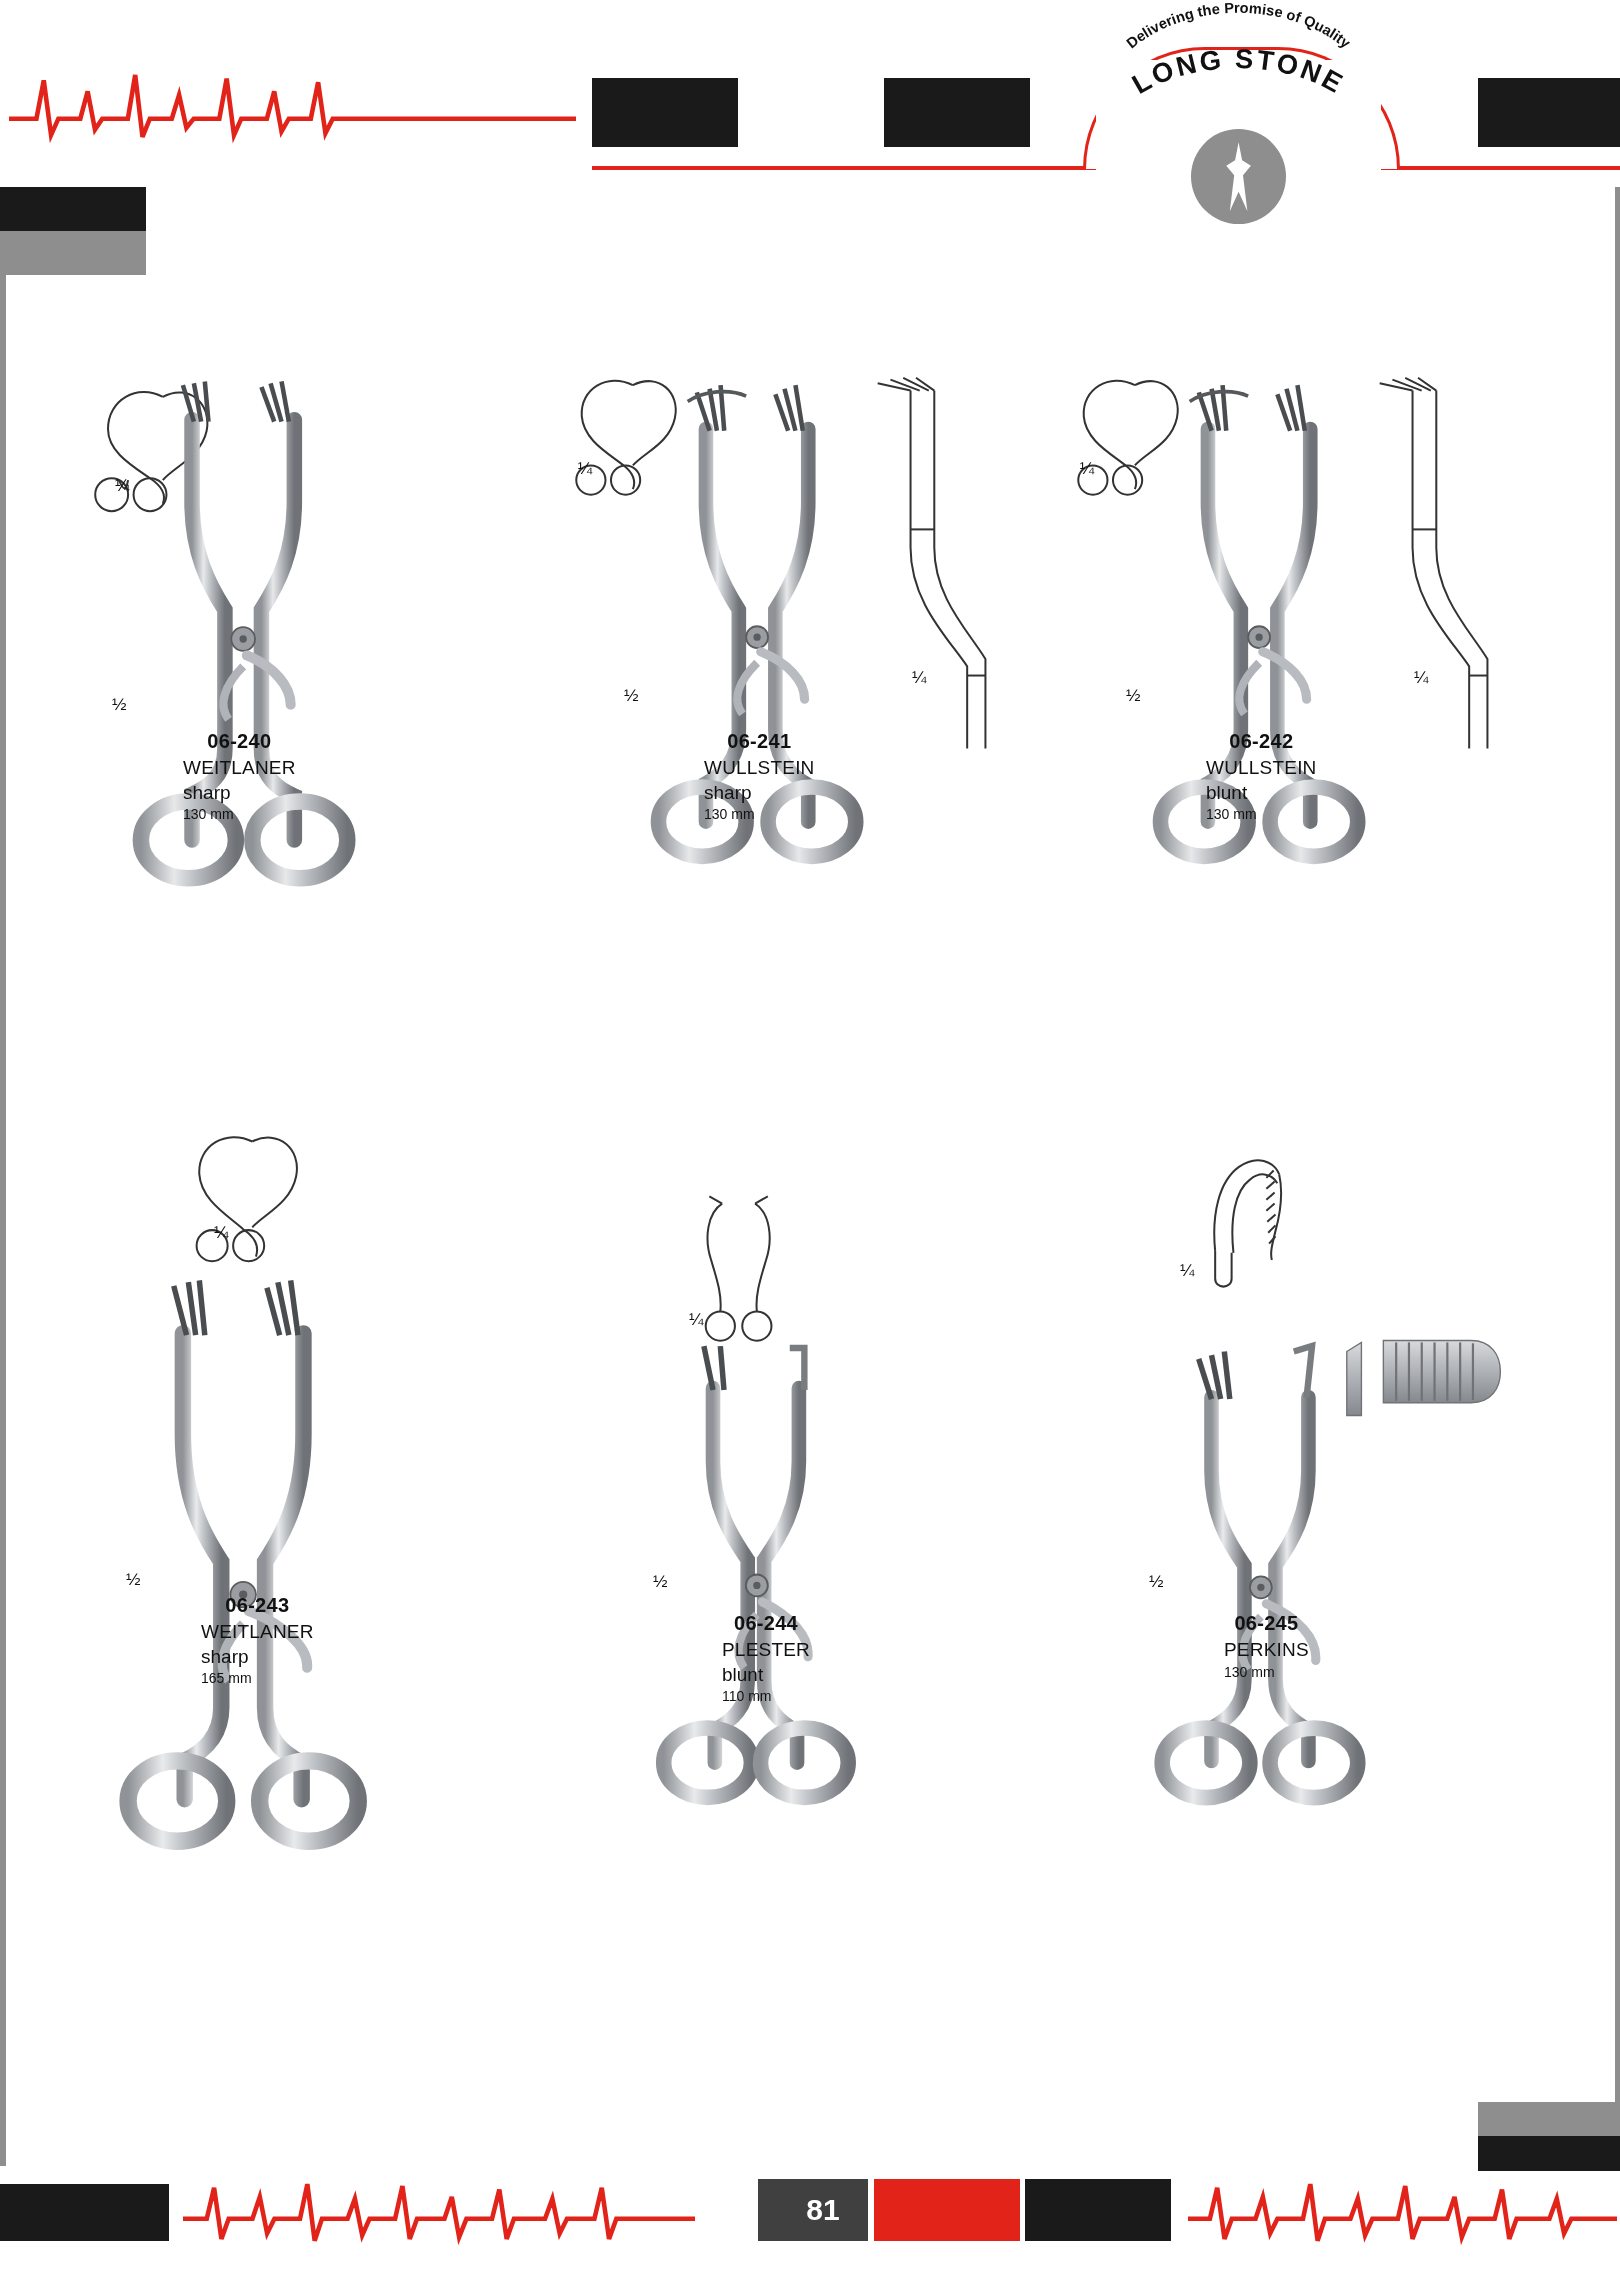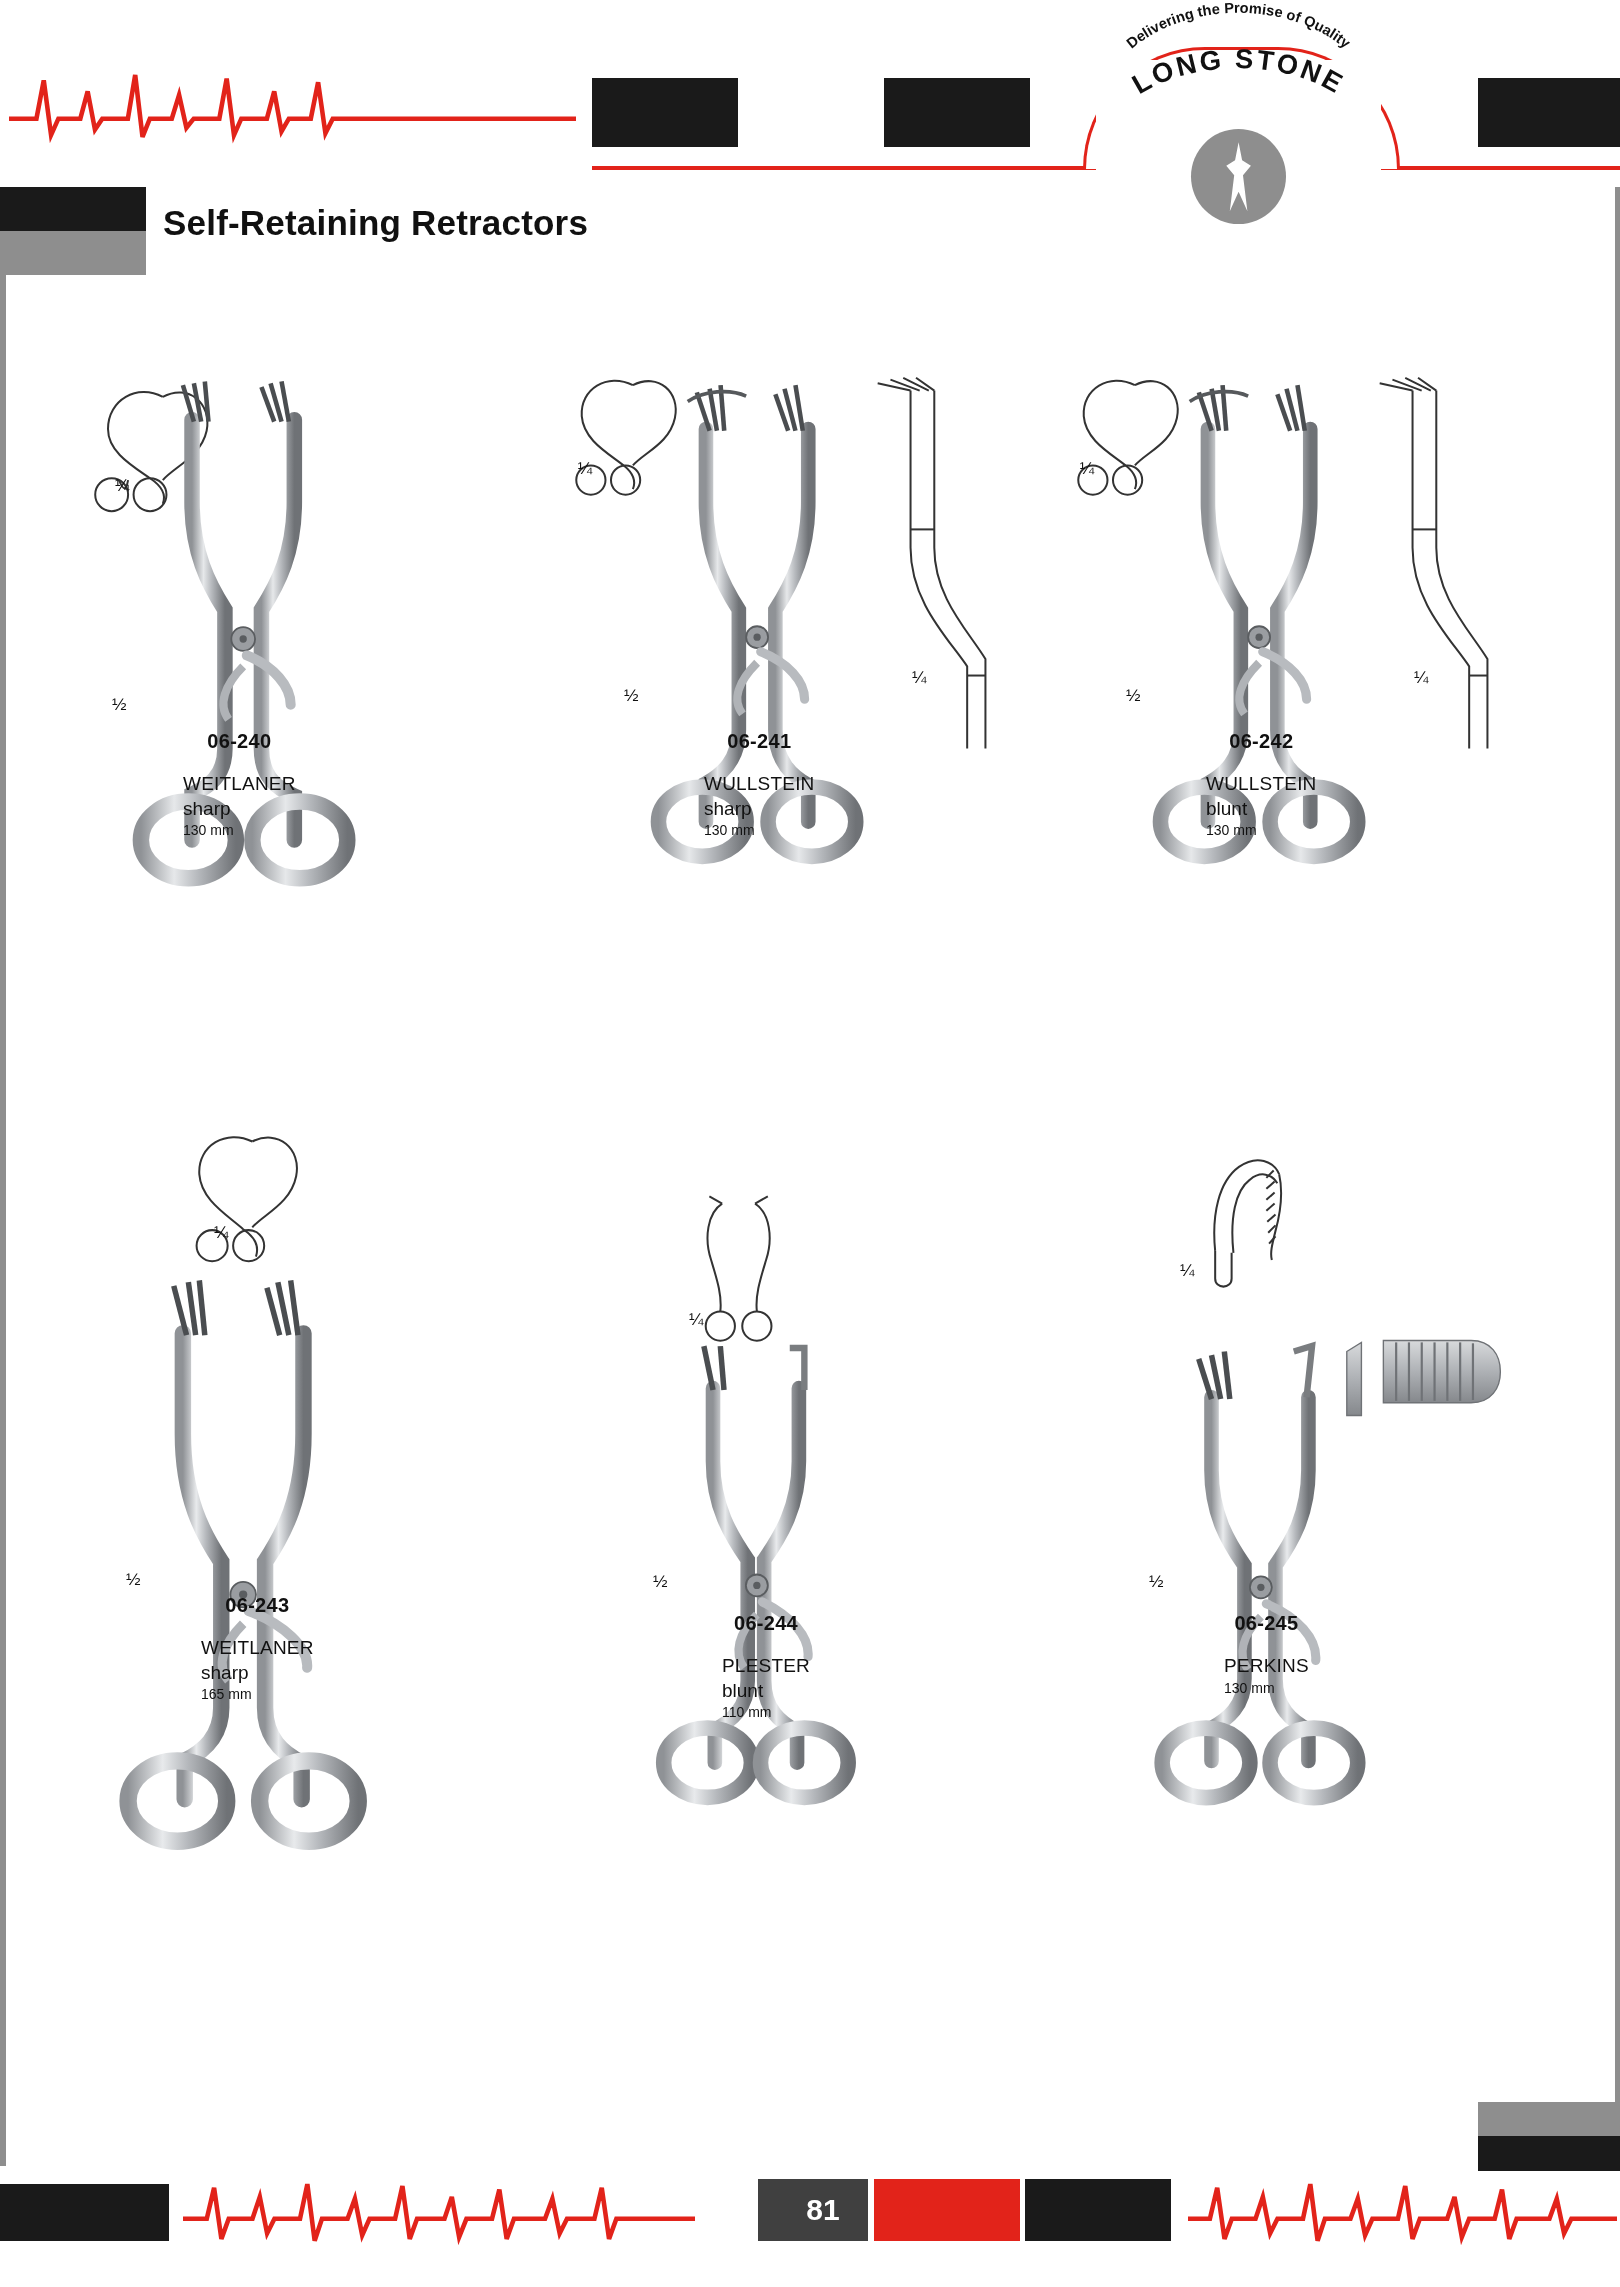--- a/index.html
+++ b/index.html
@@ -35,21 +35,21 @@
 
   
   .border-left{position:absolute;left:0;top:275px;width:5.5px;height:1891px;background:#8e8e8e;}
   .border-right{position:absolute;left:1615px;top:187px;width:5.5px;height:1979px;background:#8e8e8e;}
 
   
   .grid{position:absolute;left:55px;top:365px;width:1508px;}
   .cell{position:absolute;}
   .caption{position:absolute;}
   .code{font-size:20px;font-weight:bold;color:#111;letter-spacing:0.3px;text-align:center;}
-  .name{font-size:19px;color:#111;margin-top:20px;letter-spacing:0.2px;}
+  .name{font-size:19px;color:#111;margin-top:4px;letter-spacing:0.2px;}
   .desc{font-size:19px;color:#111;margin-top:2.7px;}
   .size{font-size:14px;color:#111;margin-top:2.7px;}
 
   .scale{position:absolute;font-size:17.4px;color:#111;}
   svg{display:block;overflow:visible;}
   .f-blk-gray{position:absolute;left:1478px;top:2102px;width:146px;height:35px;background:#8e8e8e;}
   .f-blk-dark{position:absolute;left:1478px;top:2136px;width:146px;height:35px;background:#1a1a1a;}
   .f-left-dark{position:absolute;left:0;top:2184px;width:169px;height:57px;background:#1a1a1a;}
   .f-ecg1{position:absolute;left:183px;top:2175px;width:512px;height:73px;}
   .f-pagebox{position:absolute;left:758px;top:2179px;width:110px;height:62px;background:#404040;}
@@ -92,21 +92,20 @@
         <text font-size="30" font-weight="bold" fill="#111" letter-spacing="3" font-family="Liberation Sans, sans-serif">
           <textPath href="#namepath" startOffset="50%" text-anchor="middle">LONG STONE</textPath>
         </text>
       </svg>
       <div class="logo-circle"></div>
     </div>
   </div>
 
   <div class="title-blk-dark"></div>
   <div class="title-blk-gray"></div>
-  <div class="page-title">Self-Retaining Retractors</div>
 
   <div class="border-left"></div>
   <div class="border-right"></div>
 
   <div class="grid">
 
     <div class="cell" style="left:0;top:0;width:475px;height:567px;">
       <svg width="475" height="548" viewBox="0 0 520 600">
         <g fill="none" stroke="#333" stroke-width="2.2">
 

